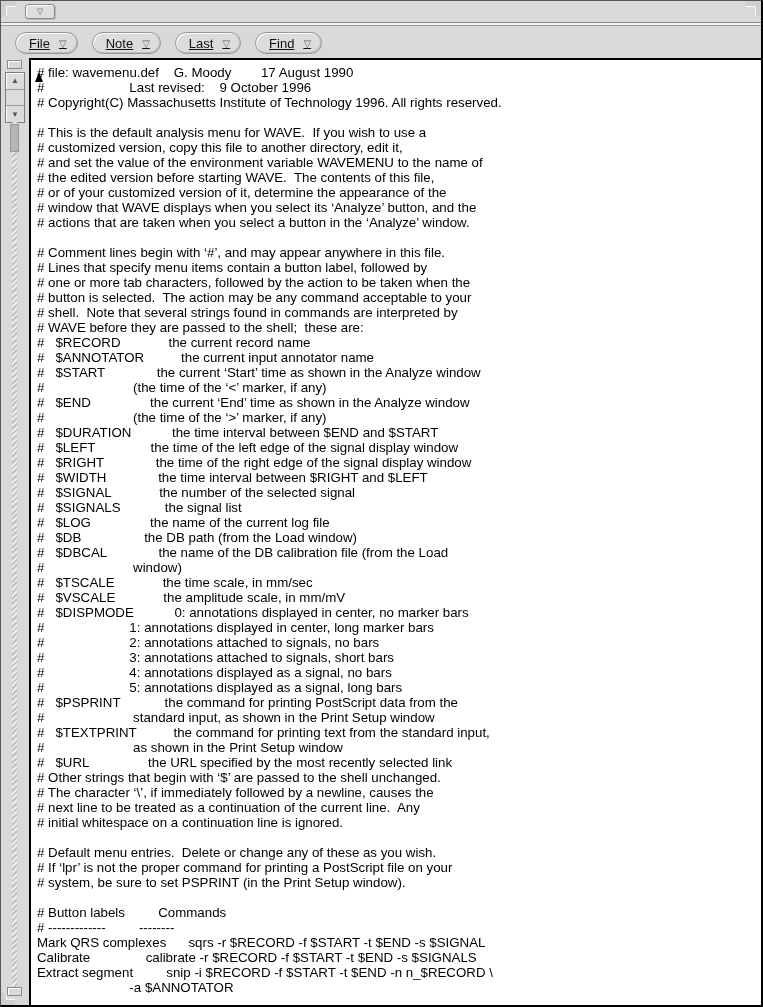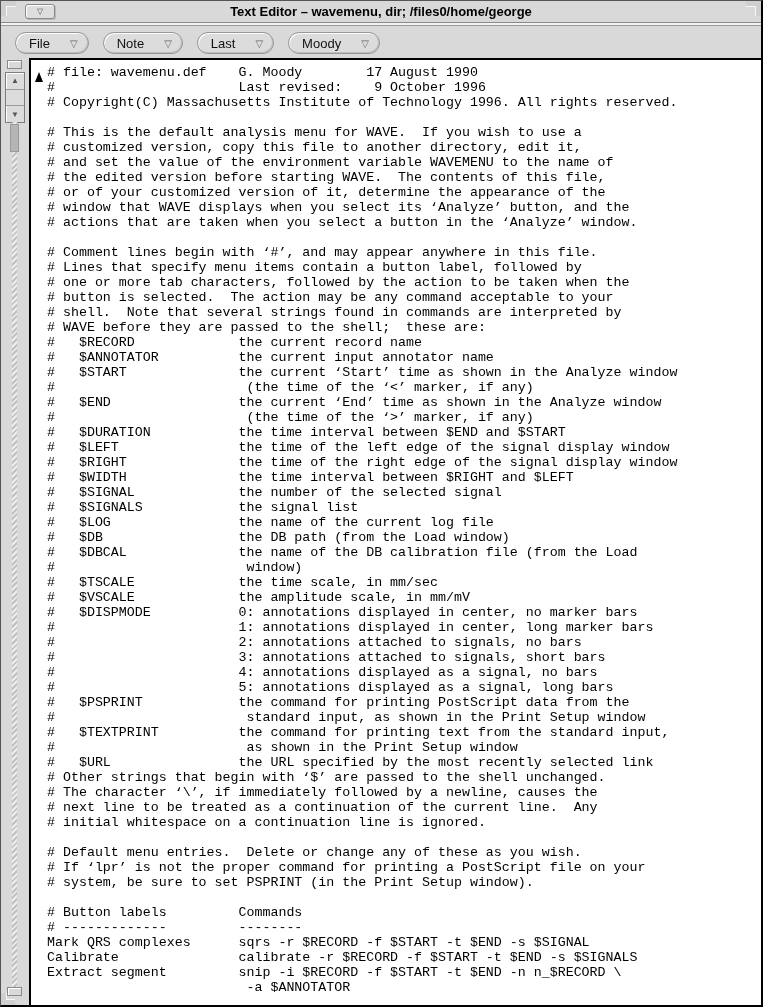--- a/index.html
+++ b/index.html
@@ -25,79 +25,78 @@
   .win-menu-btn{position:absolute;left:24px;top:3px;width:30px;height:15px;box-sizing:border-box;
     background:#dedede;border:1px solid #8a8a8a;border-radius:3px;
     box-shadow:inset 1px 1px 0 #fff, 1px 1px 0 #b9b9b9;
     display:flex;align-items:center;justify-content:center;font-size:8px;color:#555;}
   .title-sep{height:2px;border-bottom:1px solid #9a9a9a;background:#f2f2f2;}
   
   .menubar{display:flex;gap:14px;padding:6px 0 7px 14px;align-items:center;}
   .menu-btn{height:22px;box-sizing:border-box;padding:0 10px 0 13px;border-radius:11px;
     background:#dcdcdc;border:1px solid #979797;
     box-shadow:inset 1px 1px 0 #fff, inset -1px -1px 0 #bdbdbd;
-    display:flex;align-items:center;gap:20px;font-size:13px;color:#111;cursor:default;}
+    display:flex;align-items:center;gap:9px;font-size:13px;color:#111;cursor:default;text-decoration:underline;}
   .menu-btn .tri{font-size:10px;color:#666;line-height:1;transform:translateY(1px);}
   
   .content{position:absolute;top:57px;left:0;right:0;bottom:0;display:flex;}
   .scrollbar{width:28px;position:relative;background:#d9d9d9;flex:0 0 28px;}
   .sb-anchor{position:absolute;left:6px;width:15px;height:9px;box-sizing:border-box;
     background:#d9d9d9;border:1px solid #8a8a8a;box-shadow:inset 1px 1px 0 #fff;}
   .sb-anchor.top{top:2px;}
   .sb-anchor.bottom{bottom:9px;}
   .sb-cable{position:absolute;left:11px;width:5px;top:64px;bottom:14px;
     background:repeating-linear-gradient(135deg,#c2c2c2 0 2px,#ececec 2px 4px);}
   .sb-prop{position:absolute;left:9px;top:66px;width:9px;height:28px;background:#b5b5b5;
     border:1px solid #9a9a9a;box-sizing:border-box;}
   .sb-elevator{position:absolute;left:4px;top:14px;width:20px;height:51px;box-sizing:border-box;
     background:#dcdcdc;border:1px solid #7d7d7d;box-shadow:inset 1px 1px 0 #fff;
     display:flex;flex-direction:column;}
   .sb-cell{flex:1;display:flex;align-items:center;justify-content:center;font-size:8px;color:#555;}
   .sb-cell.mid{border-top:1px solid #9a9a9a;border-bottom:1px solid #9a9a9a;background:#dcdcdc;}
   
   .textpane{flex:1;background:#fff;border-left:2px solid #000;border-top:2px solid #000;
     overflow:hidden;position:relative;}
-  .textpane pre{margin:0;padding:5px 0 0 16px;
-    font-family:Liberation Mono, monospace;font-size:13.3px;line-height:15px;
+  .textpane pre{margin:0;padding:5px 0 0 6px;
+    font-family:Liberation Sans, sans-serif;font-size:13.3px;line-height:15px;
     white-space:pre;color:#000;}
   .caret{position:absolute;left:4px;top:12px;width:0;height:0;
     border-left:4px solid transparent;border-right:4px solid transparent;
     border-bottom:10px solid #000;}
 </style>
 </head>
 <body>
 
 <div class="window">
 
   <div class="corner corner-tl"></div>
   <div class="corner corner-tr"></div>
 
   <div class="titlebar">
     <div class="win-menu-btn">
       <span>▽</span>
     </div>
-    <span class="title">Text Editor – wavemenu, dir; /files0/home/george</span>
   </div>
   <div class="title-sep"></div>
 
   <div class="menubar">
     <div class="menu-btn">
       <span>File</span>
       <span class="tri">▽</span>
     </div>
     <div class="menu-btn">
       <span>Note</span>
       <span class="tri">▽</span>
     </div>
     <div class="menu-btn">
       <span>Last</span>
       <span class="tri">▽</span>
     </div>
     <div class="menu-btn">
-      <span>Moody</span>
+      <span>Find</span>
       <span class="tri">▽</span>
     </div>
   </div>
 
   <div class="content">
 
     <div class="scrollbar">
       <div class="sb-anchor top"></div>
       <div class="sb-elevator">
         <div class="sb-cell">

